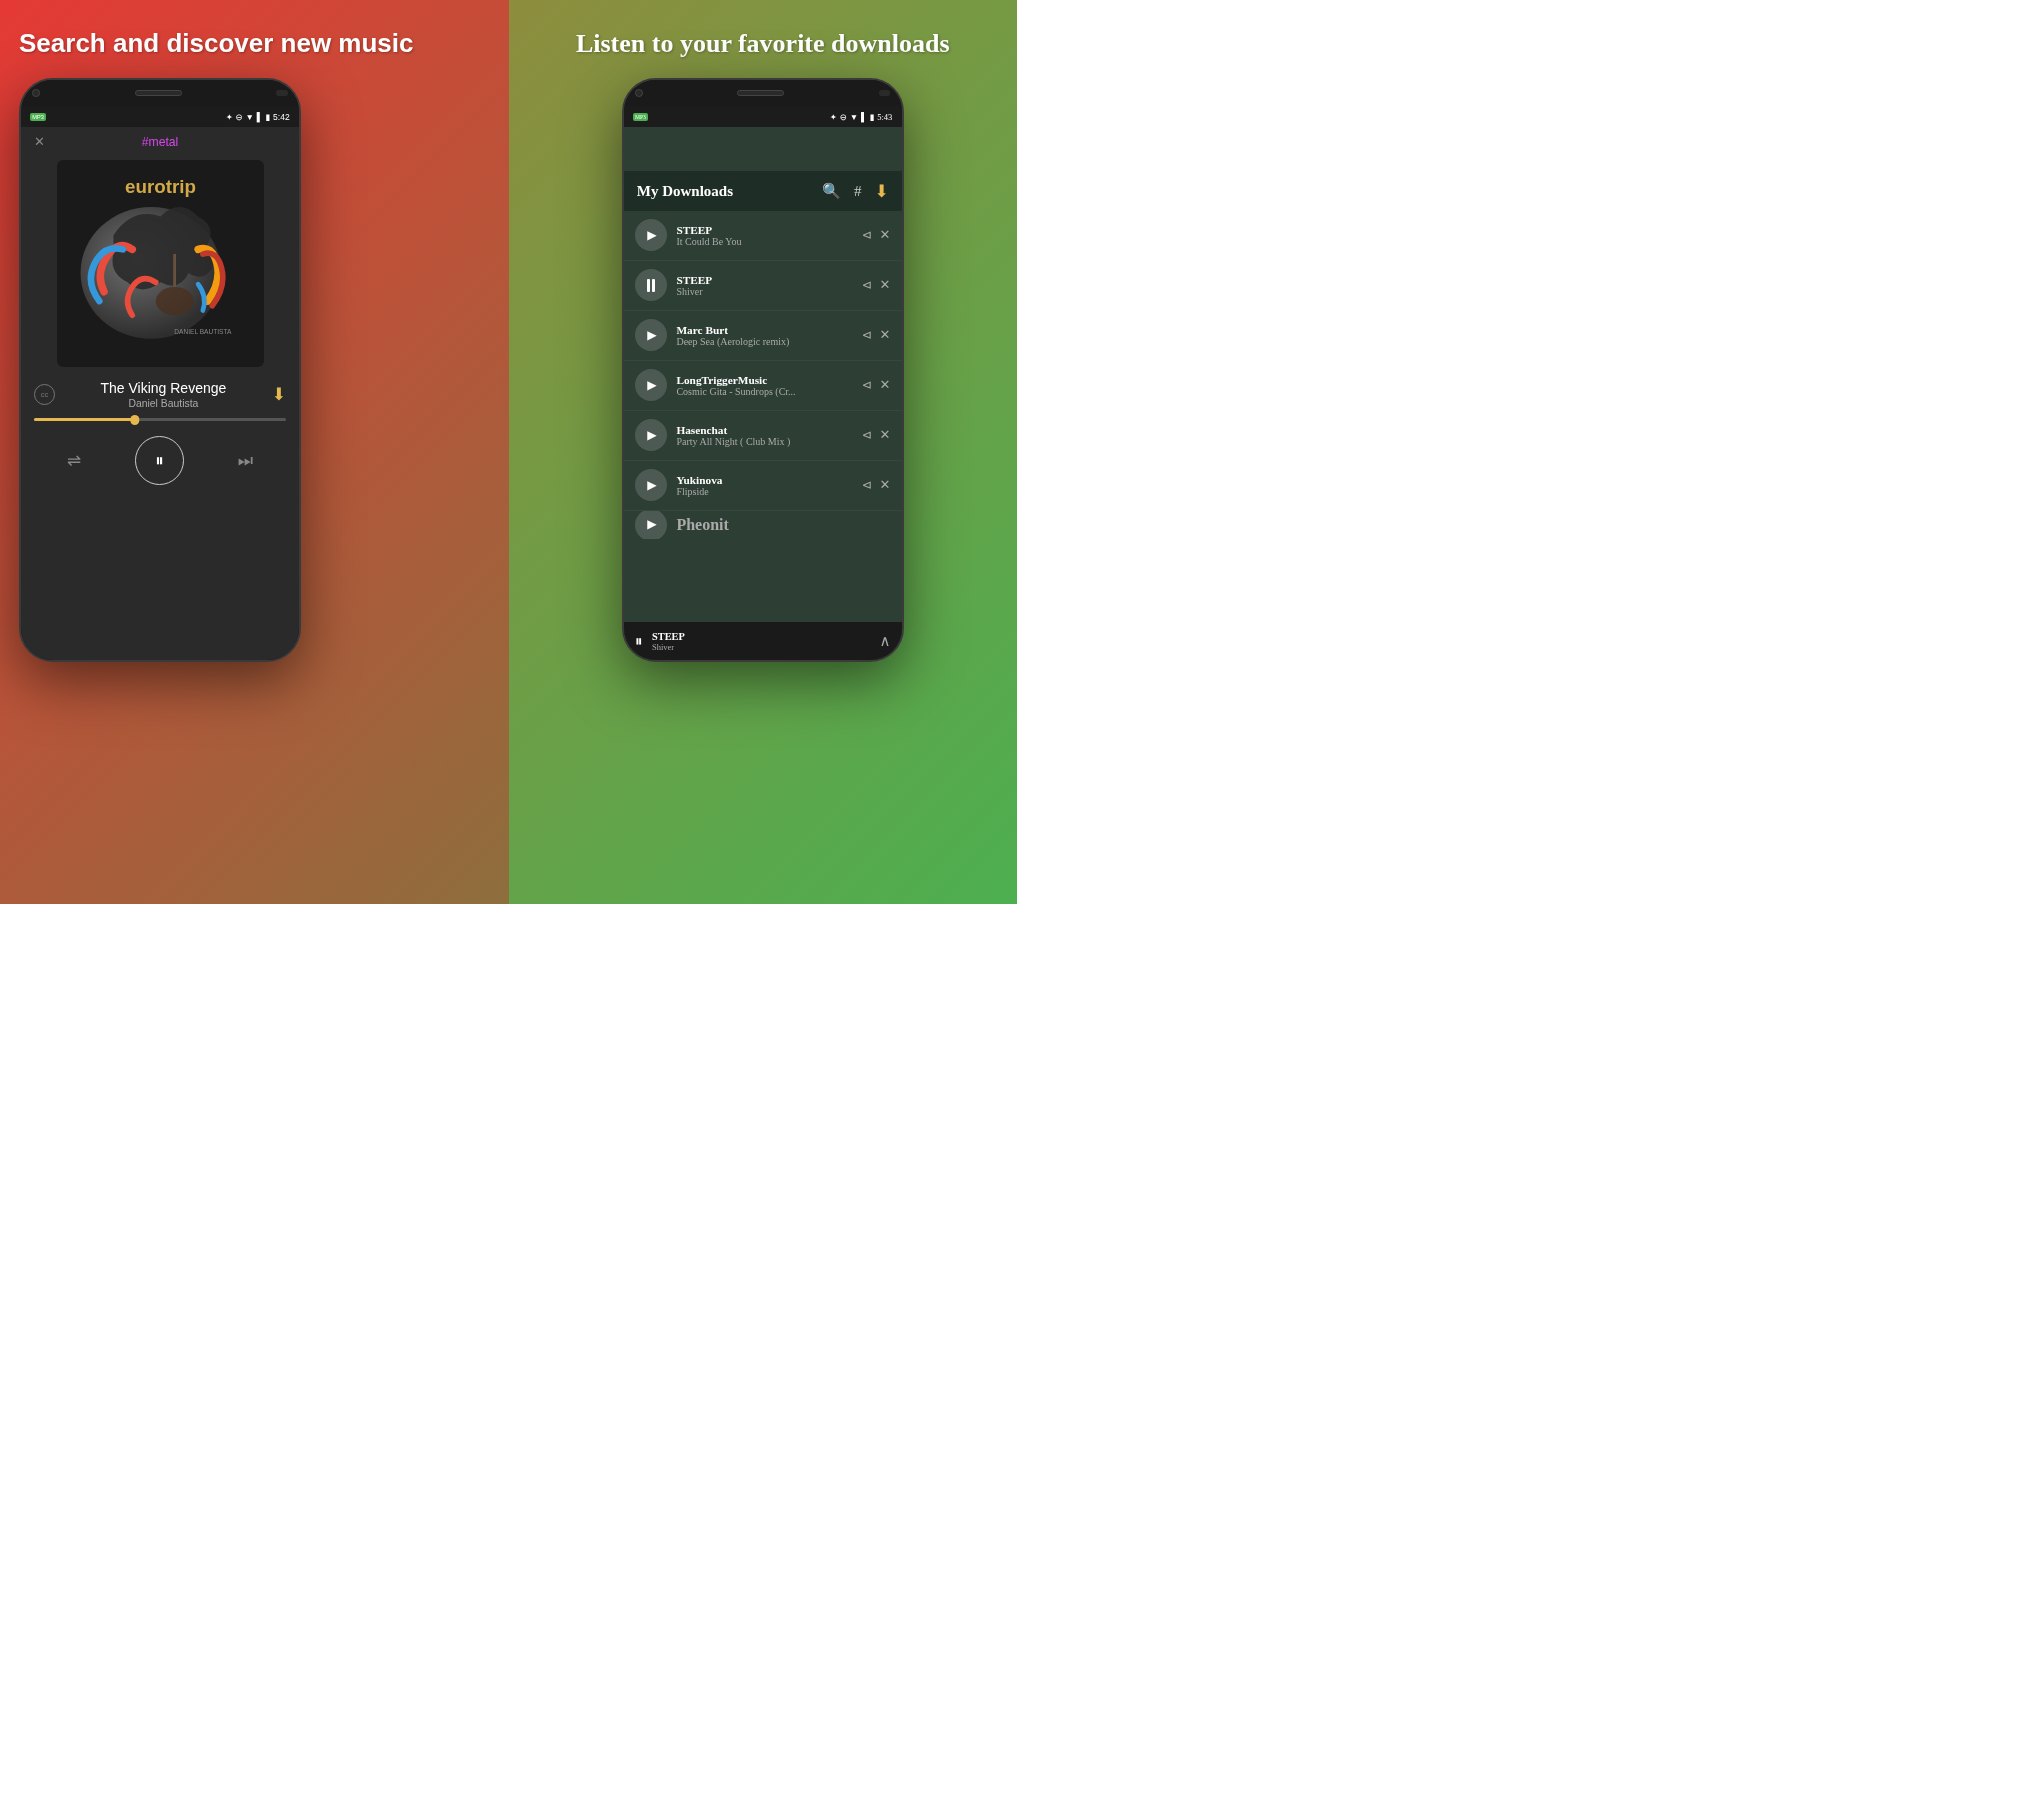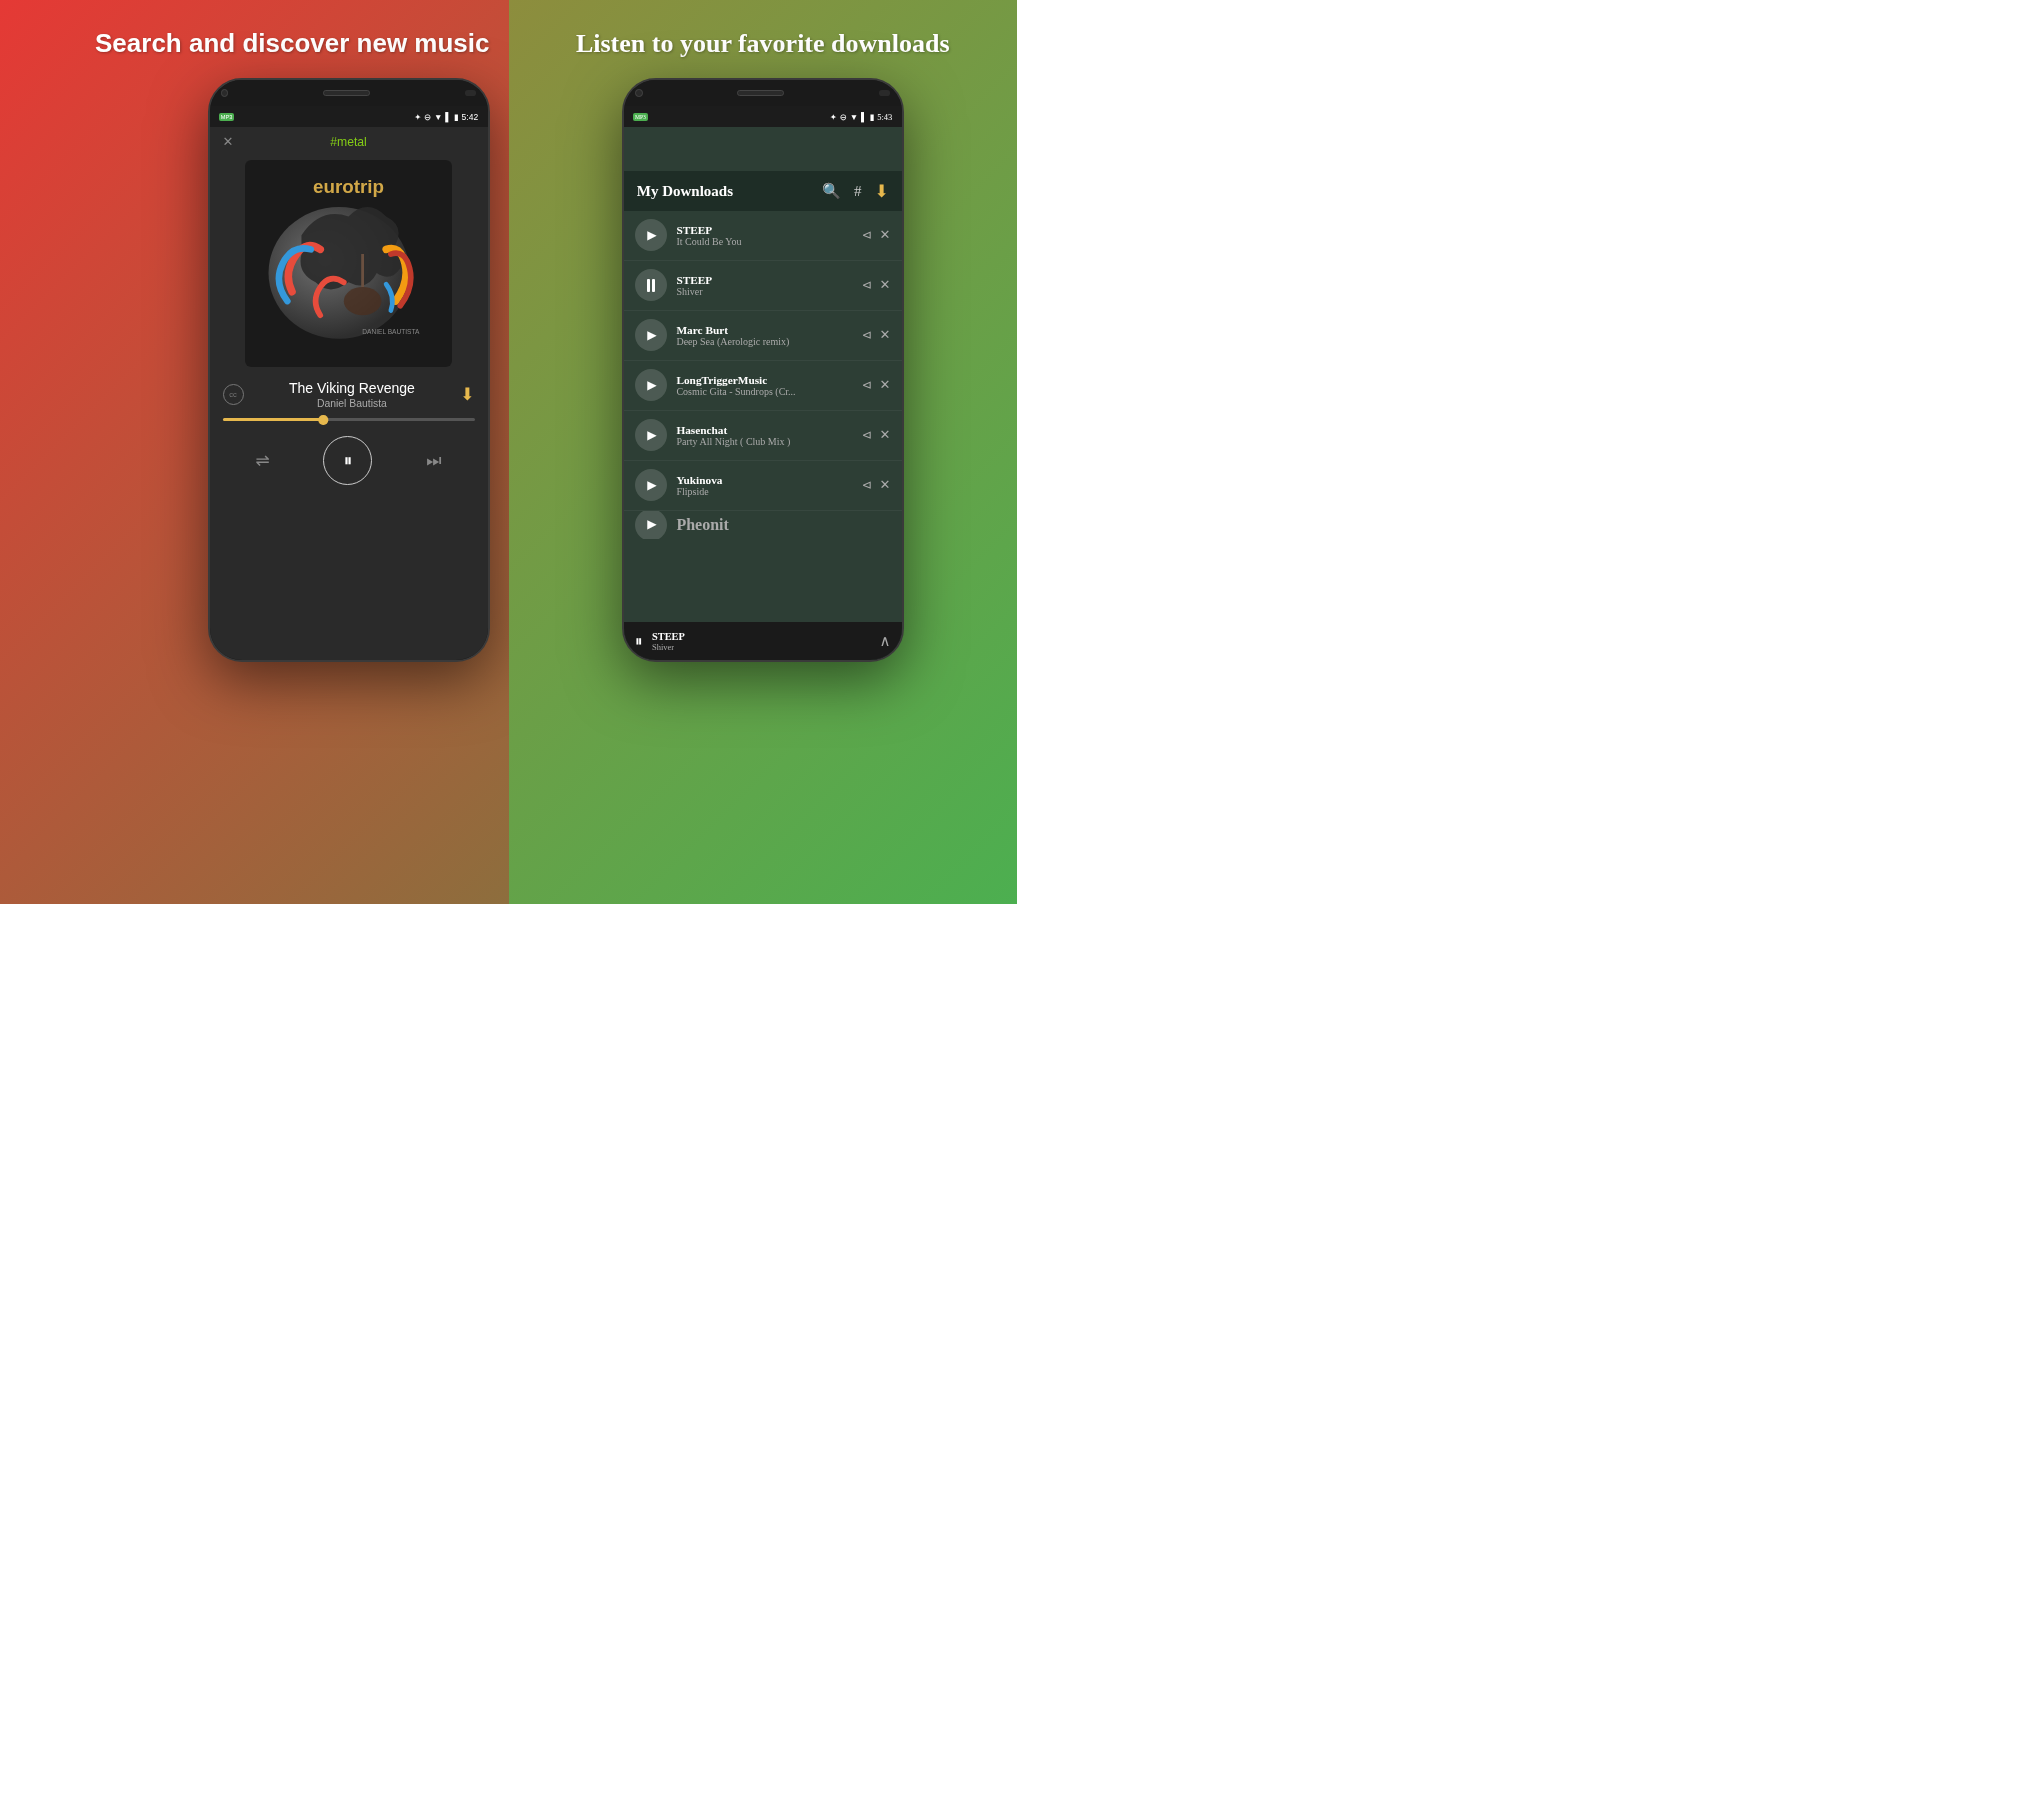--- a/index.html
+++ b/index.html
@@ -11,21 +11,21 @@
       overflow: hidden;
     }
 
     
     .left-half {
       width: 50%;
       height: 100%;
       background: linear-gradient(135deg, #e53935 0%, #8d6e3d 100%);
       display: flex;
       flex-direction: column;
-      align-items: flex-end;
+      align-items: flex-start;
       padding: 28px 19px 7px;
       position: relative;
     }
     .right-half {
       width: 50%;
       height: 100%;
       background: linear-gradient(135deg, #8d8d3d 0%, #4caf50 100%);
       display: flex;
       flex-direction: column;
       align-items: center;
@@ -145,21 +145,21 @@
       padding: 7.5px 13px;
       position: relative;
     }
     .player-header-close {
       position: absolute;
       left: 13px;
       color: #888;
       font-size: 13px;
     }
     .player-tag {
-      color: #84cc16;
+      color: #d946ef;
       font-size: 12.2px;
     }
     .album-art {
       width: 207px;
       height: 207px;
       margin: 3.8px auto;
       border-radius: 6px;
       overflow: hidden;
       background: #333;
       position: relative;

